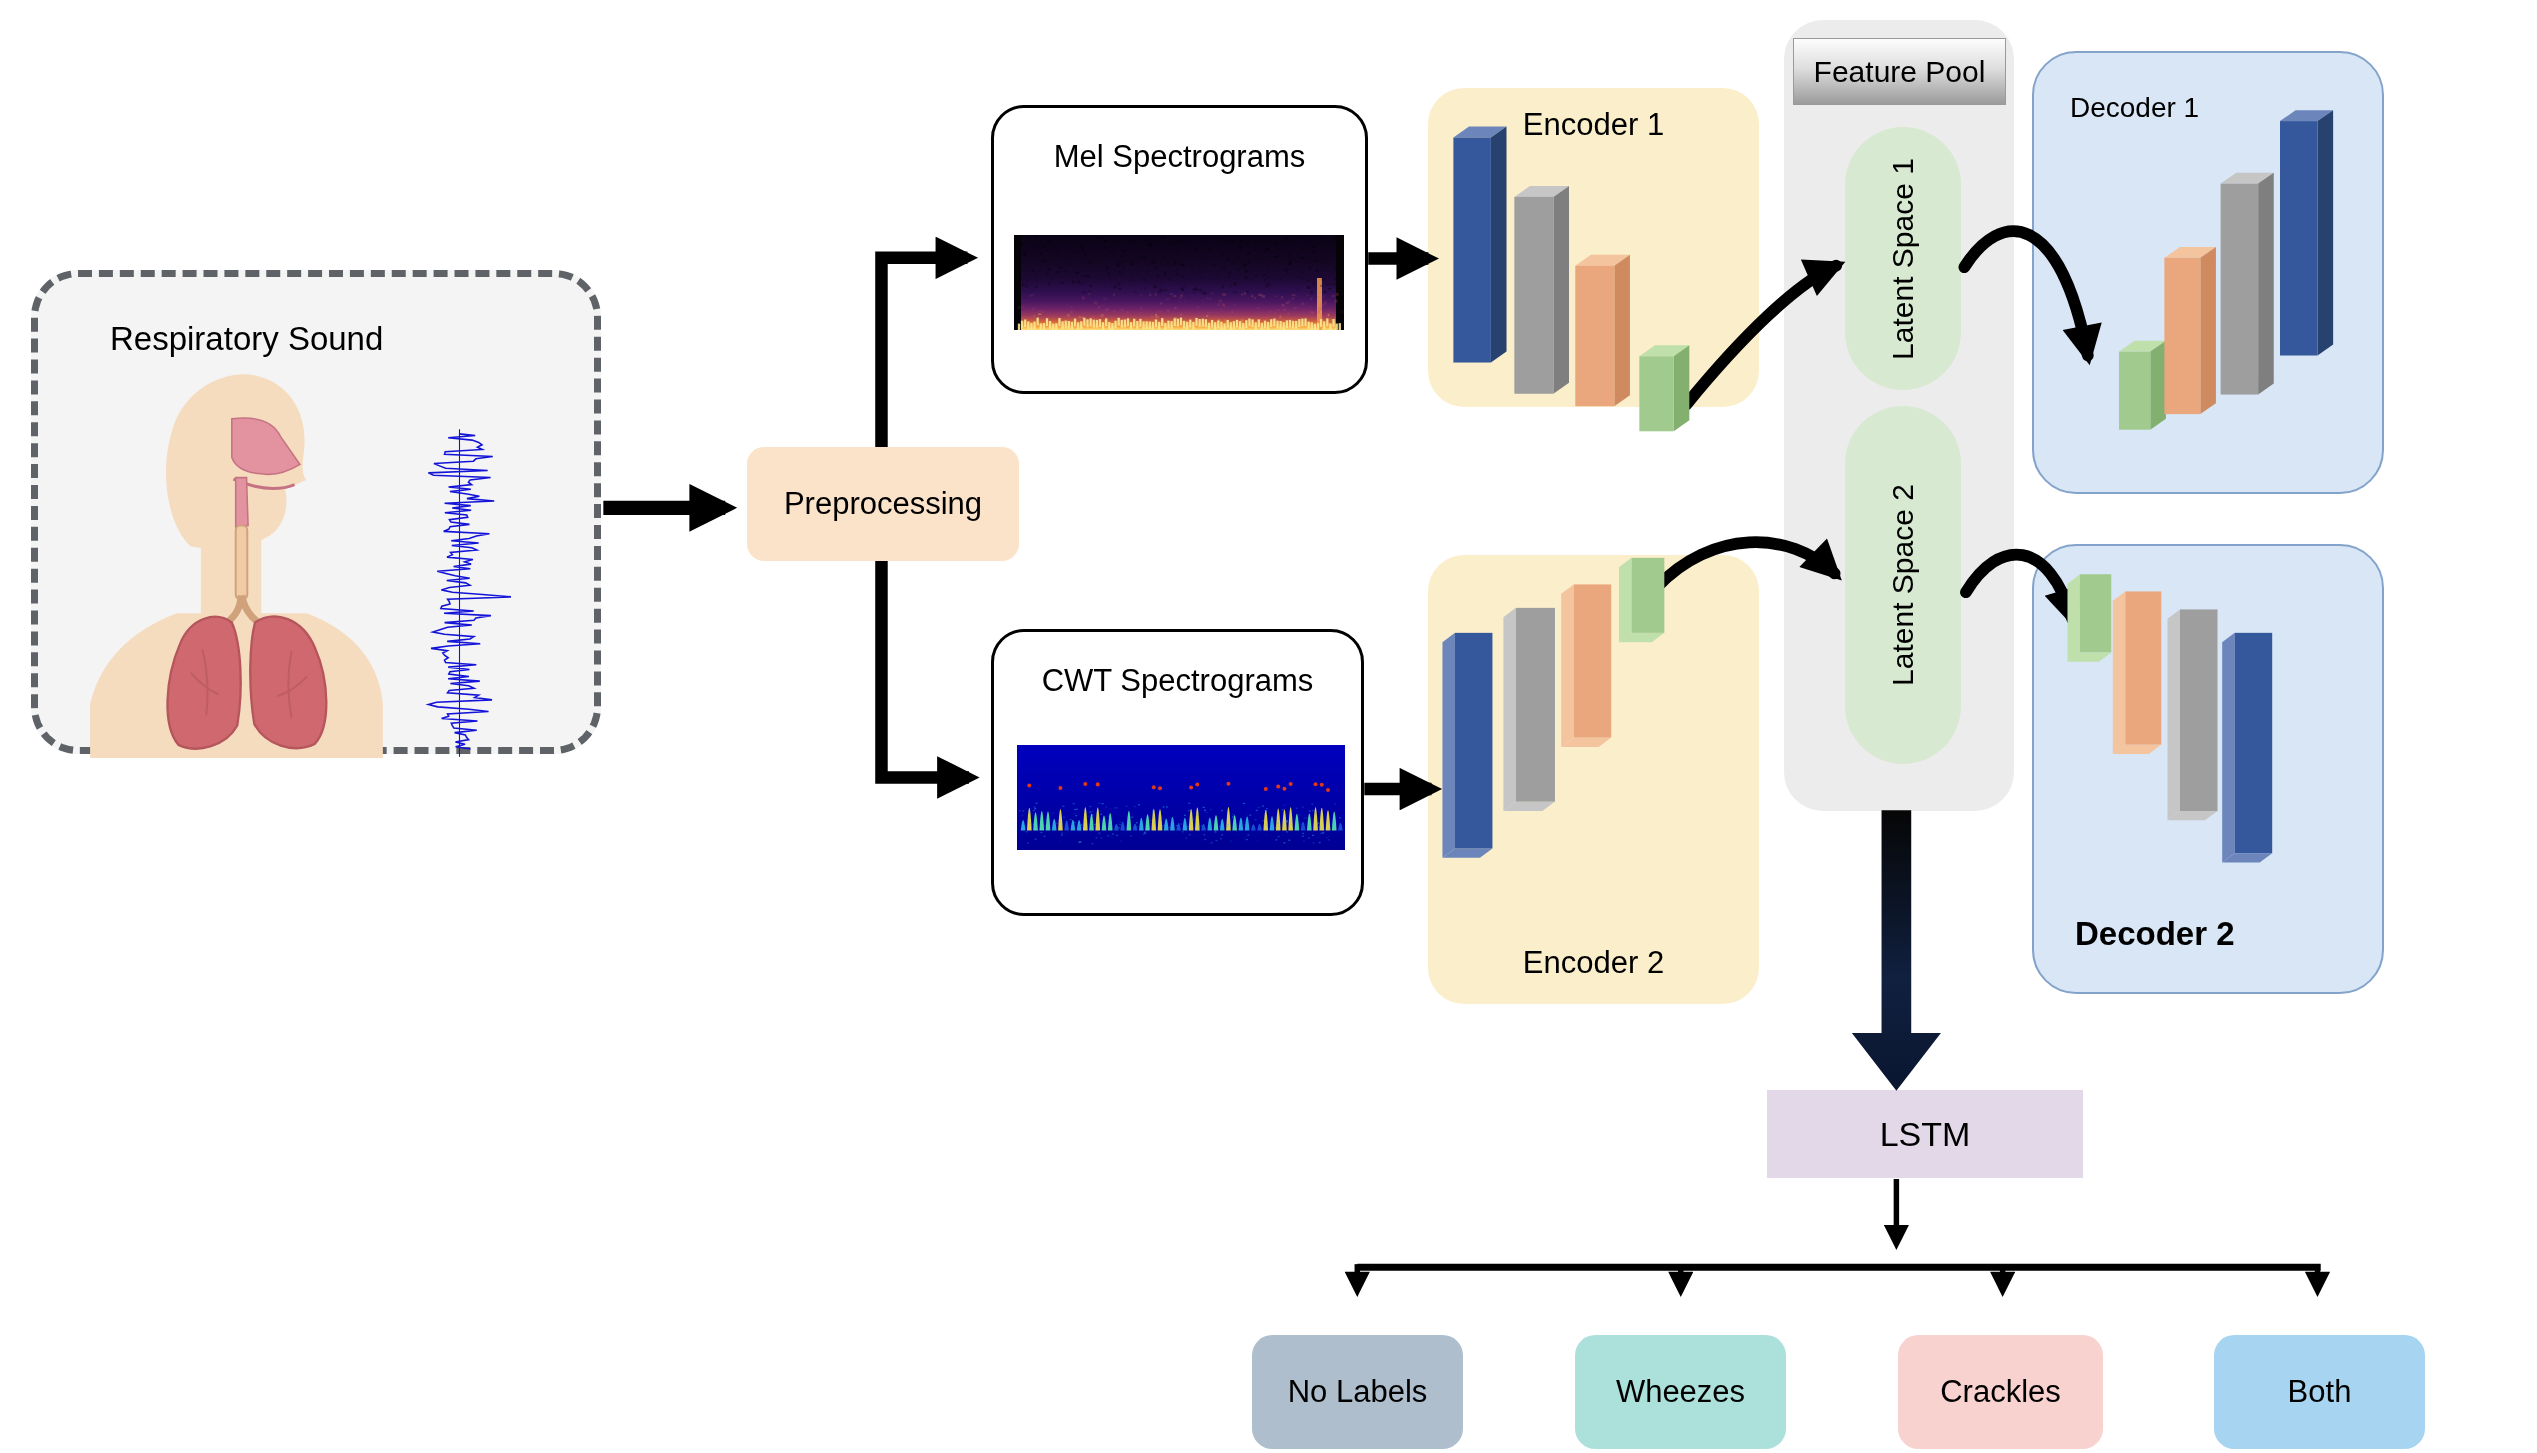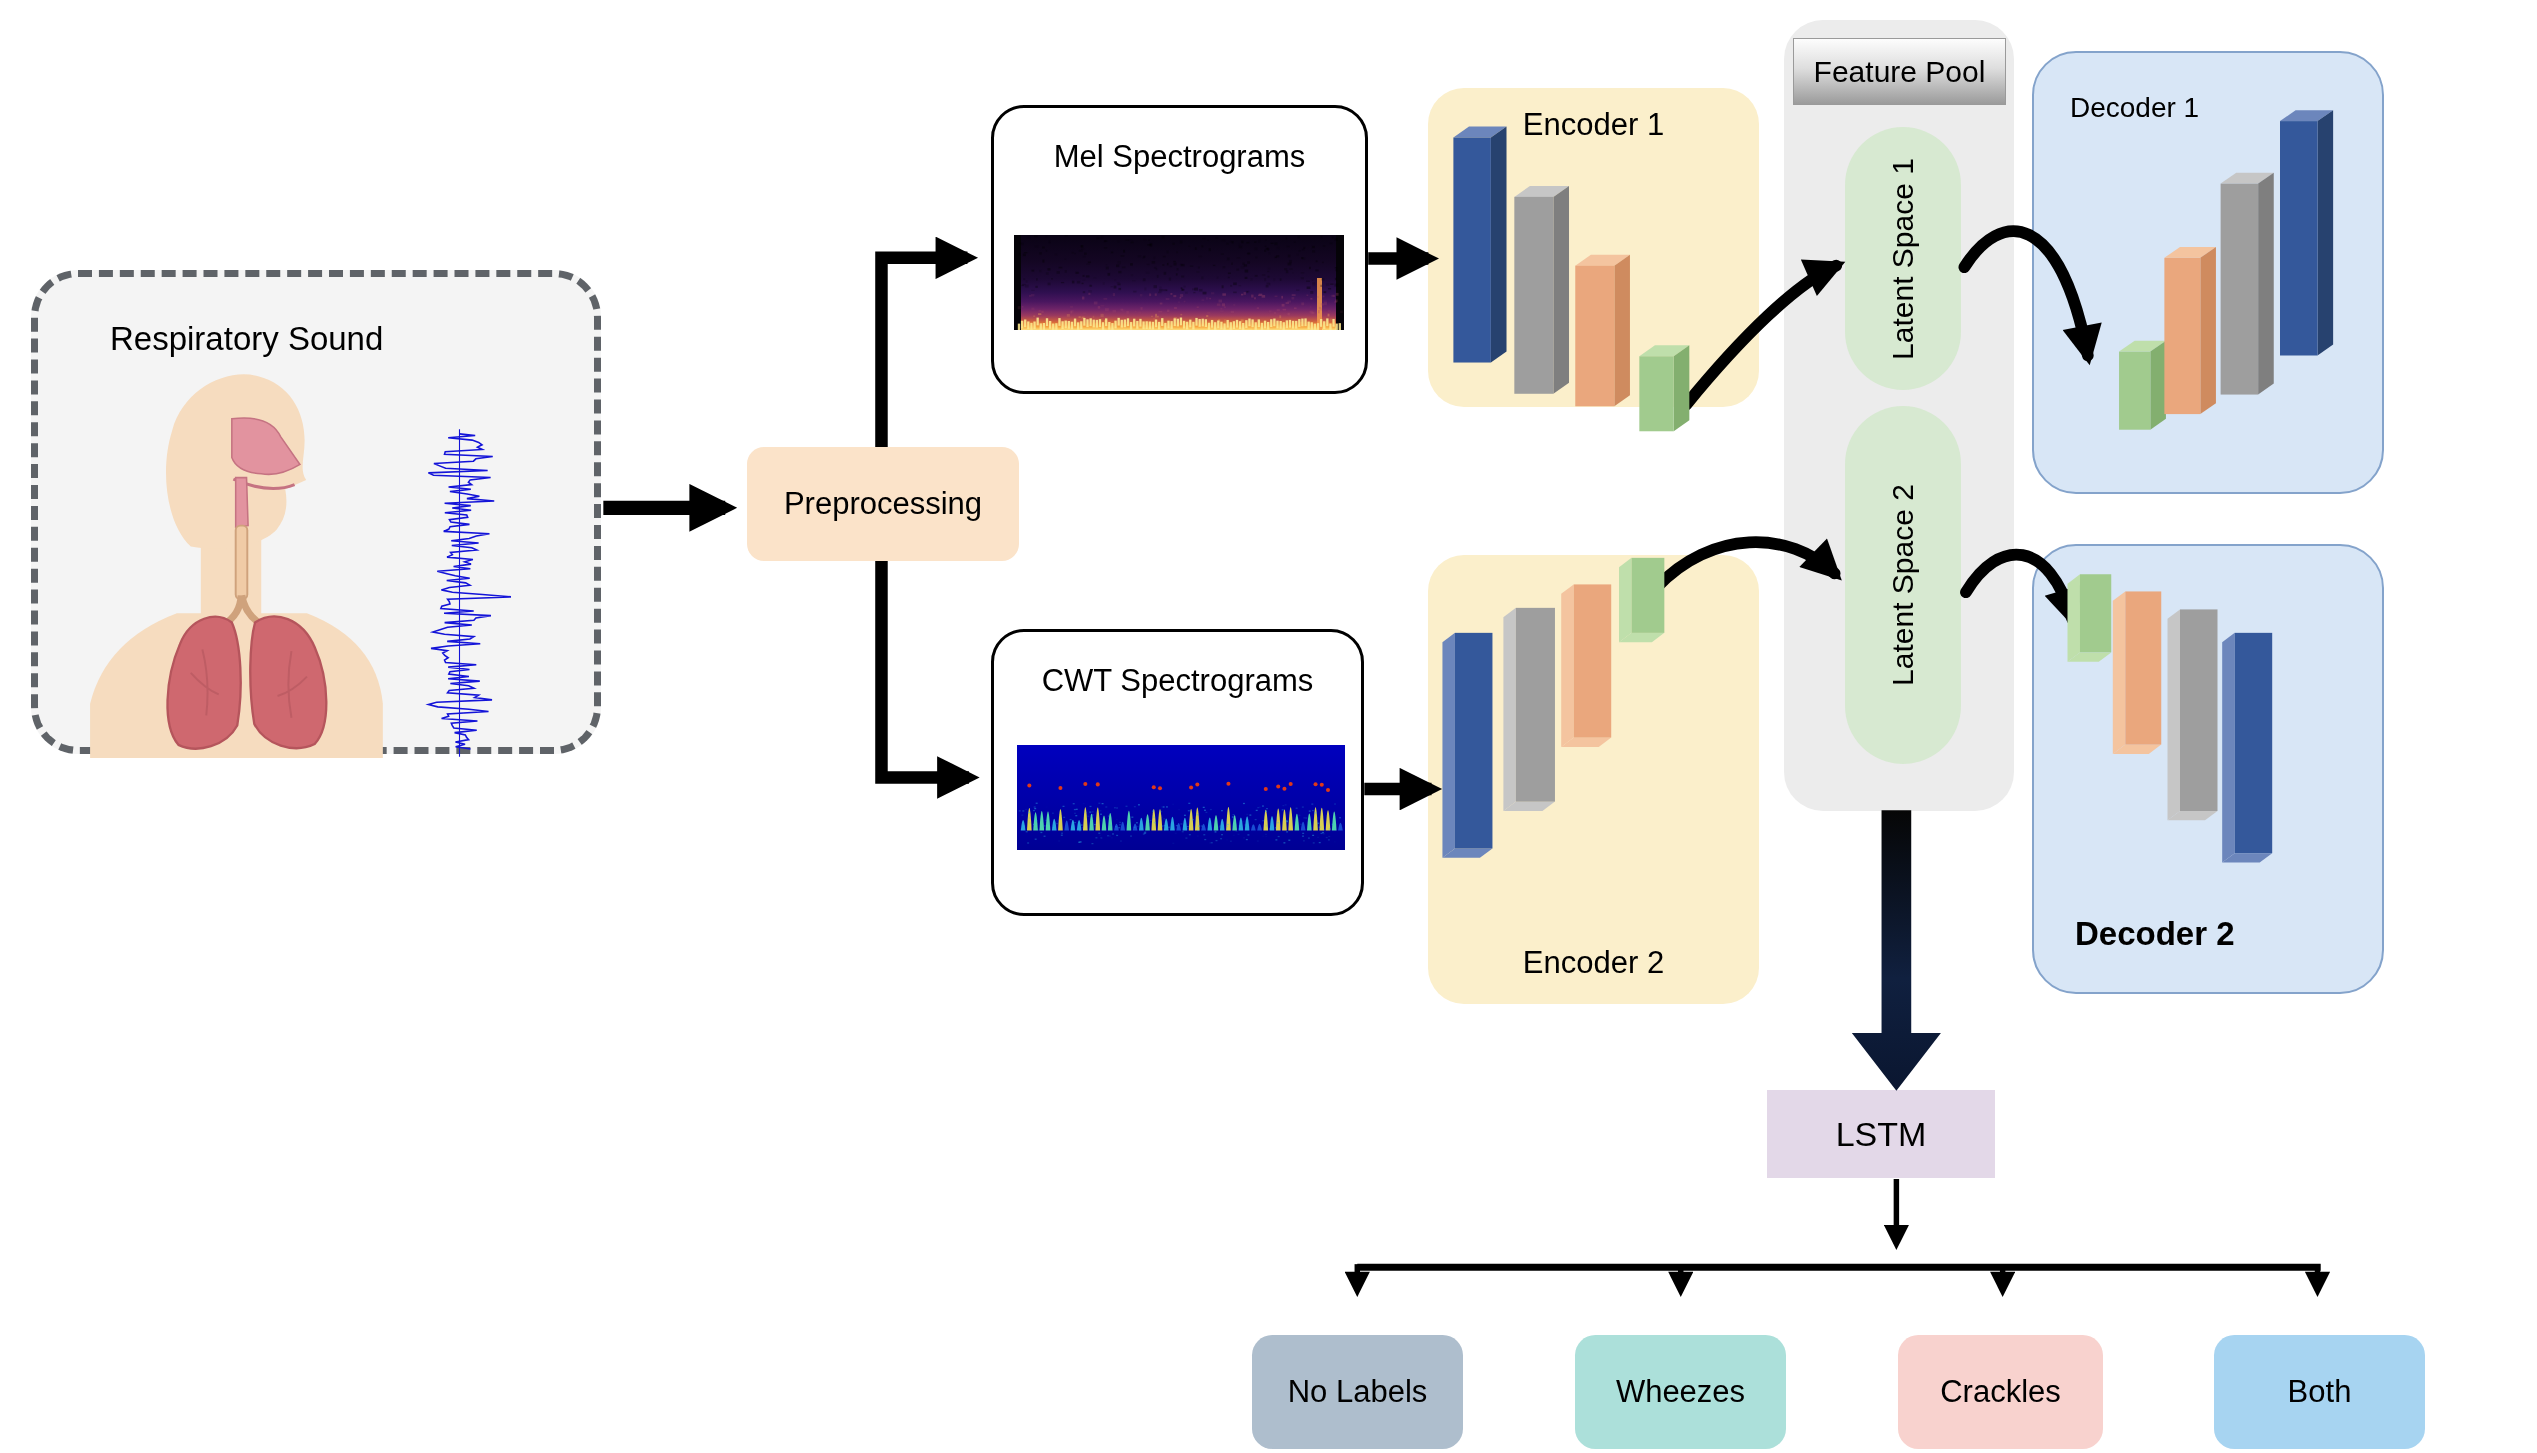--- a/index.html
+++ b/index.html
@@ -49,21 +49,21 @@
   .vtext{transform:rotate(-90deg);white-space:nowrap;font-size:30px;color:#000;}
 
   
   .dec{background:#D8E6F6;border:2.3px solid #84A3CB;border-radius:44px;box-sizing:border-box;}
   #decoder1{left:2032px;top:51px;width:352px;height:443px;}
   #decoder2{left:2032px;top:544px;width:352px;height:450px;font-weight:bold;}
   #decoder1-title{left:36px;top:39px;font-size:28px;}
   #decoder2-title{left:41px;bottom:39px;font-size:33px;}
 
   
-  #lstm{left:1767px;top:1090px;width:228px;height:88px;background:#E3D8E8;
+  #lstm{left:1767px;top:1090px;width:316px;height:88px;background:#E3D8E8;
         display:flex;align-items:center;justify-content:center;font-size:34px;}
 
   
   .cls{top:1322px;height:114px;border-radius:20.3px;display:flex;align-items:center;justify-content:center;font-size:31px;margin-top:13px;}
   #cls-nolabels{left:1252px;width:211px;background:#AEBECD;}
   #cls-wheezes{left:1575px;width:211px;background:#ACE0DA;}
   #cls-crackles{left:1898px;width:205px;background:#F8D2CE;}
   #cls-both{left:2214px;width:211px;background:#A7D4F1;}
 
   #overlay{left:0;top:0;width:2538px;height:1454px;pointer-events:none;}

